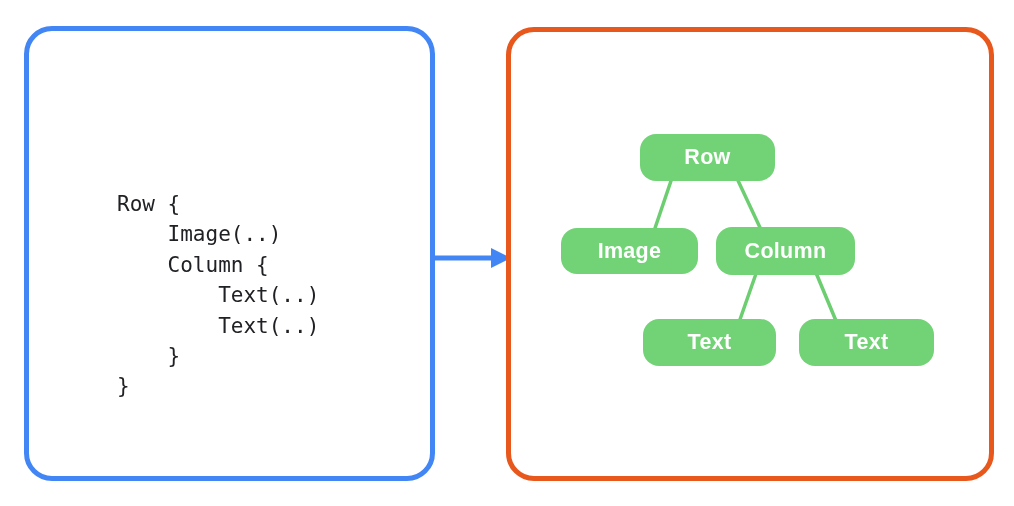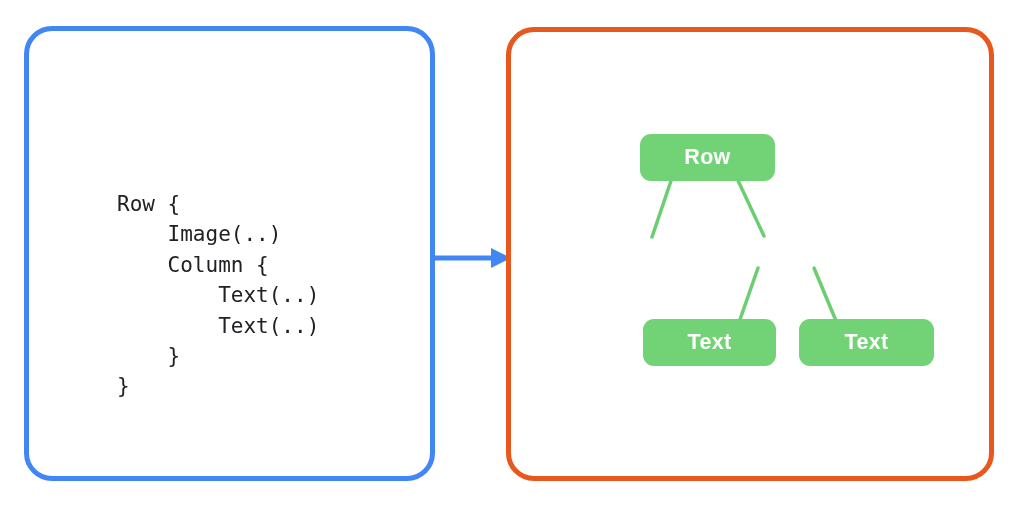--- a/index.html
+++ b/index.html
@@ -66,21 +66,21 @@
     position: absolute;
     left: 0;
     top: 0;
     width: 478px;
     height: 444px;
   }
   .tree-node {
     position: absolute;
     box-sizing: border-box;
     background: #72D376;
-    border-radius: 11px;
+    border-radius: 16px;
     color: #ffffff;
     font-family: "Liberation Sans", sans-serif;
     font-size: 21.5px;
     font-weight: 700;
     letter-spacing: 0.3px;
     display: flex;
     align-items: center;
     justify-content: center;
     z-index: 2;
   }
@@ -113,17 +113,19 @@
   <div class="tree-panel">
 
     <svg class="edges-svg" viewBox="0 0 478 444" xmlns="http://www.w3.org/2000/svg" aria-hidden="true">
       <line x1="163" y1="140" x2="141" y2="205" stroke="#6CCE70" stroke-width="3.5" stroke-linecap="round"></line>
       <line x1="223" y1="140" x2="253" y2="204" stroke="#6CCE70" stroke-width="3.5" stroke-linecap="round"></line>
       <line x1="247" y1="236" x2="226" y2="296" stroke="#6CCE70" stroke-width="3.5" stroke-linecap="round"></line>
       <line x1="303" y1="236" x2="328" y2="296" stroke="#6CCE70" stroke-width="3.5" stroke-linecap="round"></line>
     </svg>
 
     <div class="tree-node node-row">Row</div>
+    <div class="tree-node node-image">Image</div>
+    <div class="tree-node node-column">Column</div>
     <div class="tree-node node-text1">Text</div>
     <div class="tree-node node-text2">Text</div>
   </div>
 
 </div>
 
 </body></html>

